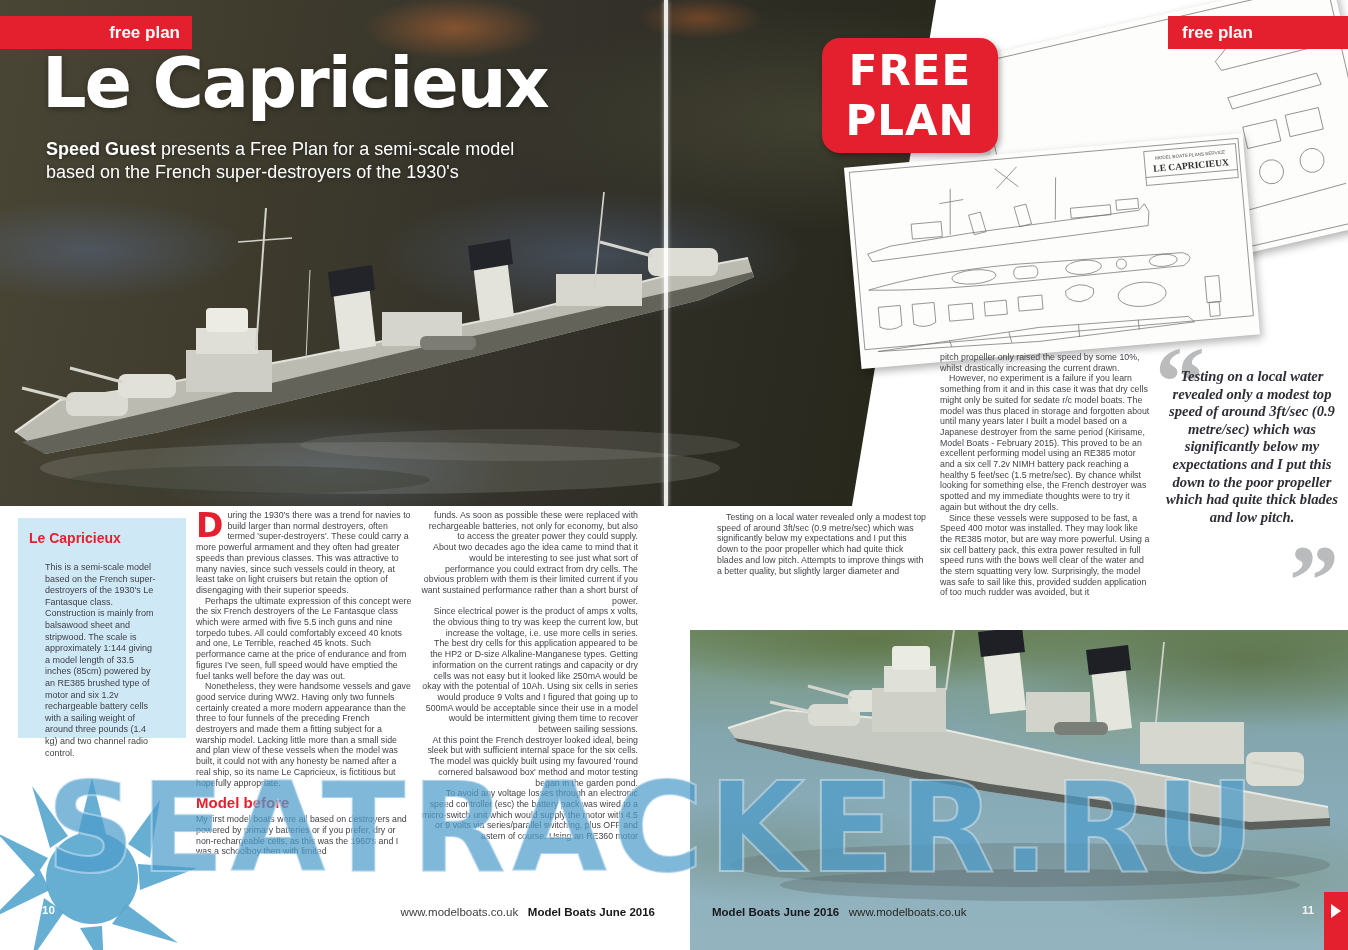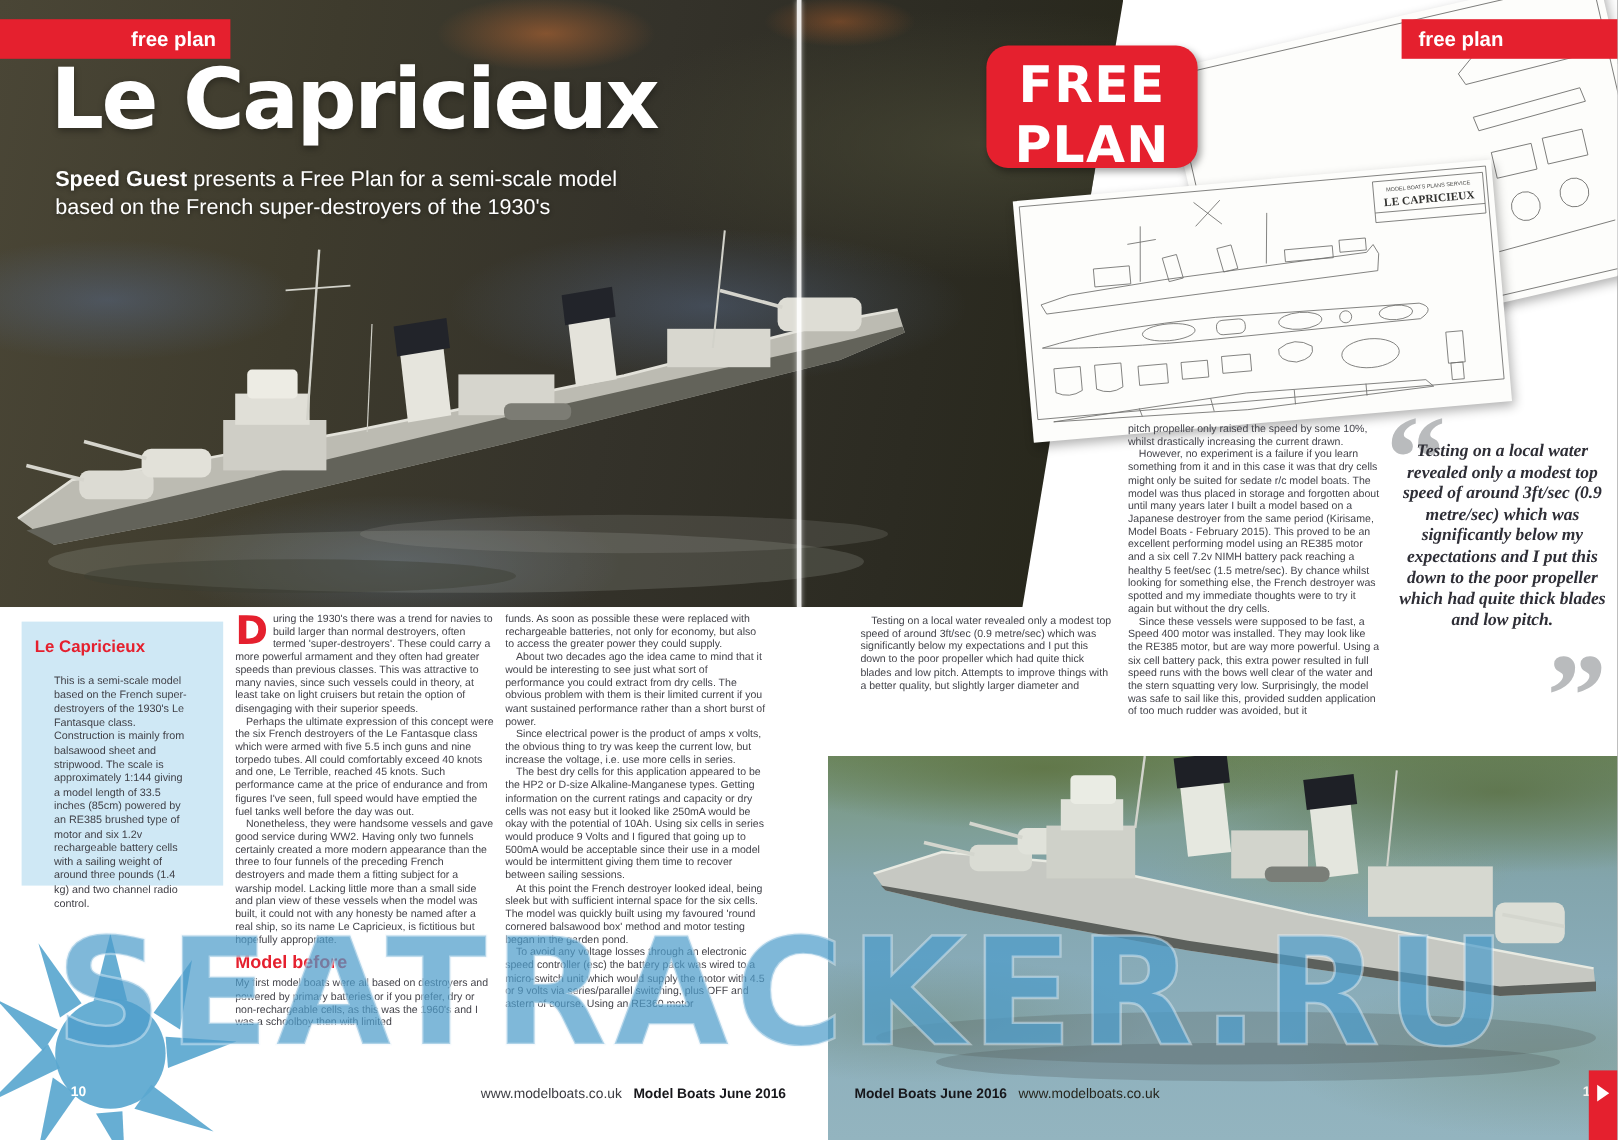--- a/index.html
+++ b/index.html
@@ -26,21 +26,21 @@
     background:rgba(255,255,255,.9);box-shadow:0 0 4px rgba(255,255,255,.6);
   }
   
   .plan-banner{
     position:absolute;top:16px;height:33px;background:#e5202e;color:#fff;
     font-size:17px;font-weight:bold;line-height:33px;
   }
   #banner-left{left:0;width:180px;text-align:right;padding-right:12px;}
   #banner-right{left:1168px;width:180px;text-align:left;padding-left:14px;}
   #free-plan-badge{
-    position:absolute;left:822px;top:38px;width:176px;height:102px;background:#e5202e;
+    position:absolute;left:822px;top:38px;width:176px;height:115px;background:#e5202e;
     border-radius:18px;color:#fff;text-align:center;font-family:"DejaVu Sans",sans-serif;
     font-weight:bold;font-size:42px;line-height:50px;padding-top:8px;box-sizing:border-box;
     letter-spacing:1px;box-shadow:2px 3px 6px rgba(0,0,0,.35);
   }
   
   #page-title{
     position:absolute;left:42px;top:42px;color:#fff;
     font-family:"DejaVu Sans",sans-serif;font-weight:bold;font-size:70px;letter-spacing:-2px;
     text-shadow:0 2px 6px rgba(0,0,0,.35);
   }
@@ -59,21 +59,21 @@
     position:absolute;left:18px;top:518px;width:168px;height:220px;background:#cfe8f5;
     padding:12px 11px;box-sizing:border-box;
   }
   #info-box h3{margin:0 0 6px 0;color:#e5202e;font-size:14px;font-weight:bold;}
   #info-box p{margin:16px;color:#3f3f46;font-size:9px;line-height:11.6px;}
   
   .col{position:absolute;color:#43434a;font-size:8.8px;line-height:10.7px;overflow:hidden;}
   .col p{margin:0;}
   .col p.ind{text-indent:9px;}
   #col1{left:196px;top:510px;width:216px;height:388px;}
-  #col2{left:421px;top:510px;width:217px;height:388px;}
+  #col2{left:421px;top:510px;width:217px;height:388px;text-align:right;}
   #col3{left:717px;top:512px;width:210px;height:116px;}
   #col4{left:940px;top:352px;width:211px;height:276px;}
   .dropcap{
     float:left;color:#e5202e;font-family:"DejaVu Sans",sans-serif;font-weight:bold;
     font-size:33px;line-height:30px;margin:1px 4px 0 0;
   }
   .red-head{color:#e5202e;font-size:15px;font-weight:bold;margin:7px 0 3px 0;line-height:16px;}
   
   #pull-quote{position:absolute;left:1155px;top:350px;width:190px;height:290px;}
   .bigquote{
@@ -104,21 +104,21 @@
     font-family:"DejaVu Sans",sans-serif;font-weight:bold;font-size:124px;letter-spacing:5px;
     color:rgba(77,157,202,.72);-webkit-text-stroke:2px rgba(235,245,250,.45);
     transform:scaleY(1.0);white-space:nowrap;
   }
   #wm-sun{position:absolute;left:-8px;top:778px;z-index:39;pointer-events:none;}
   
   .footer{position:absolute;top:906px;font-size:11.5px;z-index:45;}
   #footer-left{left:360px;width:295px;text-align:right;color:#3c3c42;}
   #footer-left b,#footer-right b{color:#17171b;font-weight:bold;text-align:right;}
   #footer-right{left:712px;color:#26261e;}
-  .pagenum{position:absolute;top:904px;font-size:11.5px;font-weight:bold;color:#fff;z-index:46;margin-left:17px;}
+  .pagenum{position:absolute;top:904px;font-size:11.5px;font-weight:bold;color:#fff;z-index:46;}
   #page-10{left:42px;}
   #page-11{left:1302px;color:#f2f2ee;}
   #next-arrow{
     position:absolute;left:1324px;top:892px;width:24px;height:58px;background:#e5202e;z-index:46;
   }
   #next-arrow .tri{
     position:absolute;left:7px;top:12px;width:0;height:0;
     border-left:10px solid #fff;border-top:7px solid transparent;border-bottom:7px solid transparent;
   }
   .plan-line{stroke:#70706e;stroke-width:.7;fill:none;}

